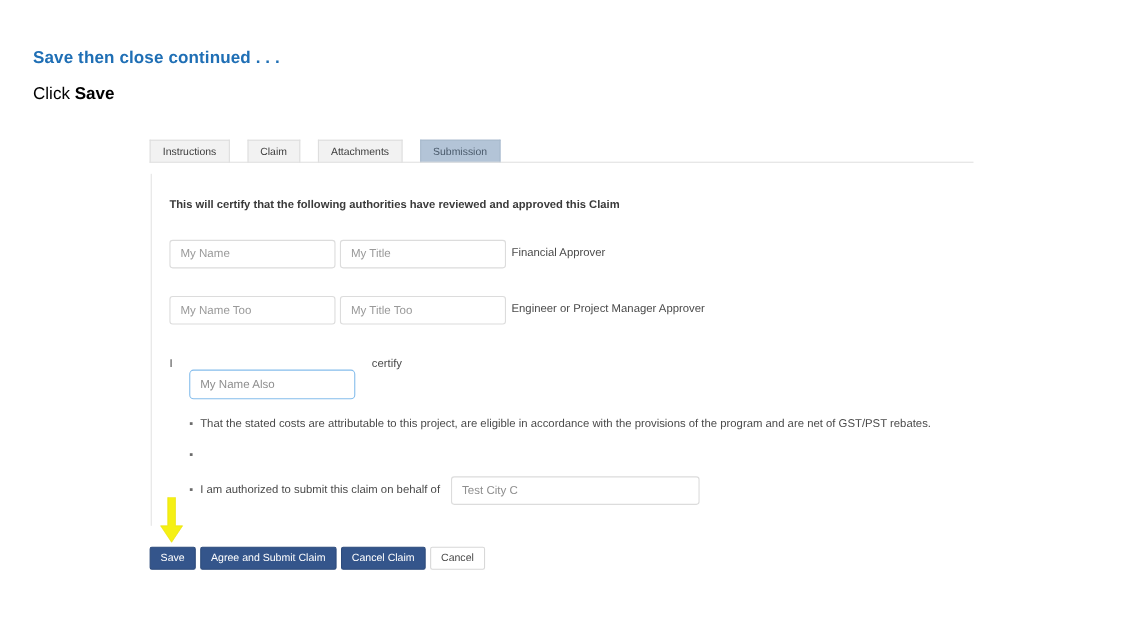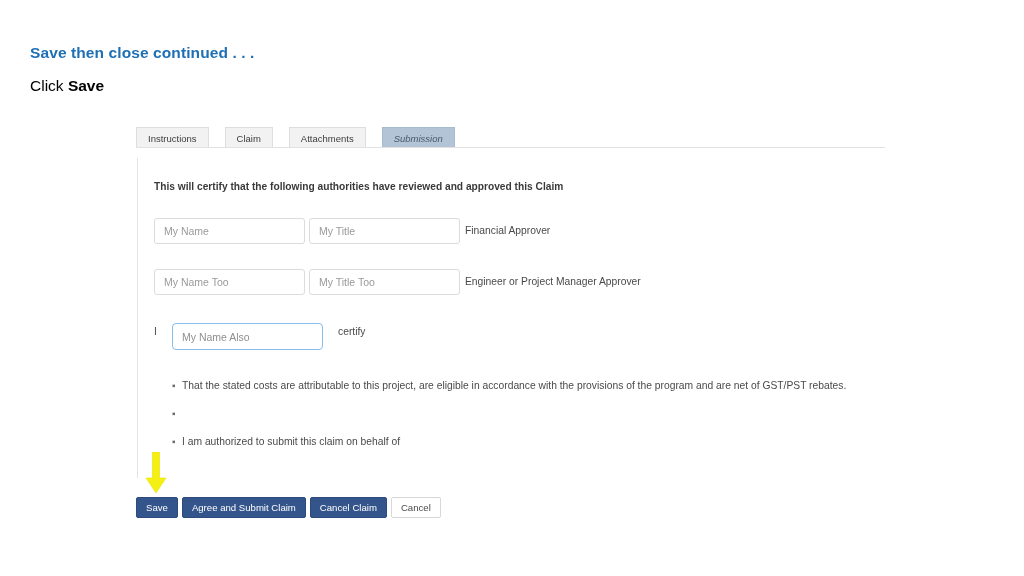--- a/index.html
+++ b/index.html
@@ -70,21 +70,20 @@
     border-bottom: none;
     white-space: nowrap;
   }
   .tab + .tab {
     margin-left: 16px;
   }
   .tab.active {
     background: #b3c4d7;
     border-color: #a8bacd;
     color: #4a5a6b;
-    font-style: italic;
   }
 
   .tab-rule {
     position: absolute;
     left: 136px;
     top: 147px;
     width: 749px;
     height: 1px;
     background: #e2e2e2;
   }
@@ -149,21 +148,21 @@
   .lbl2     { left: 465px;  top: 276px; }
 
   
   .i-prefix {
     position: absolute;
     left: 154px;
     top: 326px;
     font-size: 10.3px;
     color: #4a4a4a;
   }
-  .f-name3 { left: 172px; top: 323px; width: 151px; height: 27px; }
+  .f-name3 { left: 172px; top: 336px; width: 151px; height: 27px; }
   .certify-word {
     position: absolute;
     left: 338px;
     top: 326px;
     font-size: 10.3px;
     color: #4a4a4a;
   }
 
   
   .bullets {
@@ -293,20 +292,21 @@
     <div class="bullet-row">
       <span class="bullet-dot">▪</span>
       <span class="bullet-text">That the stated costs are attributable to this project, are eligible in accordance with the provisions of the program and are net of GST/PST rebates.</span>
     </div>
     <div class="bullet-row">
       <span class="bullet-dot">▪</span>
     </div>
     <div class="bullet-row with-field">
       <span class="bullet-dot">▪</span>
       <span class="bullet-text">I am authorized to submit this claim on behalf of</span>
+      <span class="inline-field">Test City C</span>
     </div>
   </div>
 
   <div class="arrow">
     <svg width="22" height="42" viewBox="0 0 22 42" xmlns="http://www.w3.org/2000/svg">
       <polygon points="7.5,0 14.5,0 14.5,26 21,26 11,41 1,26 7.5,26" fill="#f5f014" stroke="#e8e000" stroke-width="0.6"></polygon>
     </svg>
   </div>
 
   <div class="button-bar">

